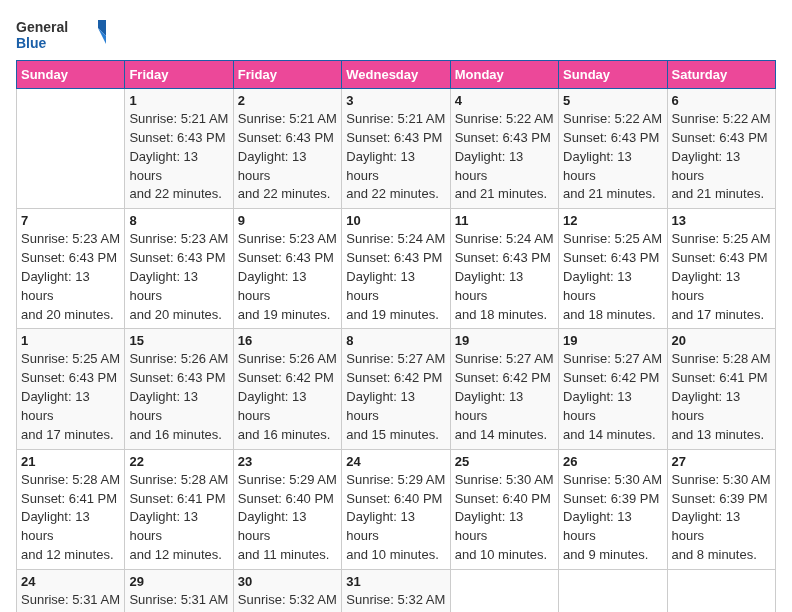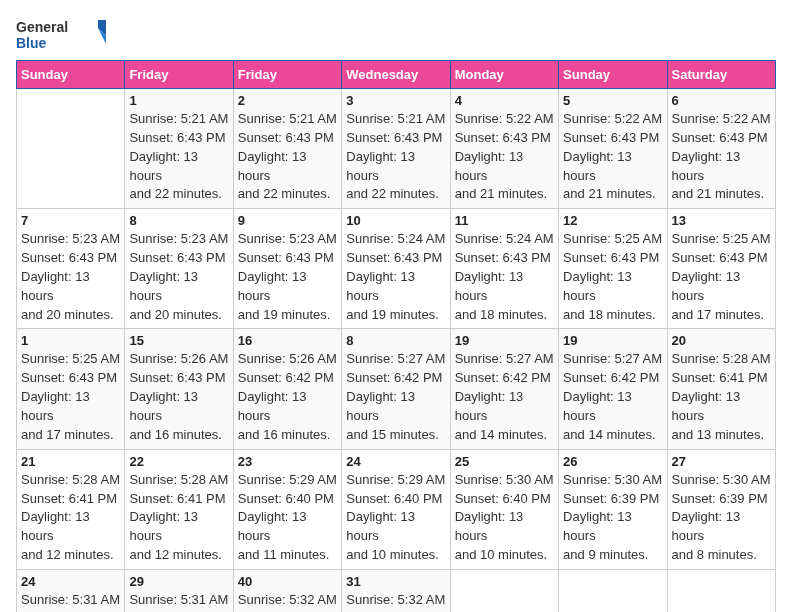--- a/index.html
+++ b/index.html
@@ -316,21 +316,21 @@
 and 7 minutes.</div>
         </td>
         <td>
           <span class="day-number">29</span>
           <div class="day-info" style="white-space: pre-line;">Sunrise: 5:31 AM
 Sunset: 6:38 PM
 Daylight: 13 hours
 and 6 minutes.</div>
         </td>
         <td>
-          <span class="day-number">40</span>
+          <span class="day-number">30</span>
           <div class="day-info" style="white-space: pre-line;">Sunrise: 5:32 AM
 Sunset: 6:38 PM
 Daylight: 13 hours
 and 5 minutes.</div>
         </td>
         <td>
           <span class="day-number">31</span>
           <div class="day-info" style="white-space: pre-line;">Sunrise: 5:32 AM
 Sunset: 6:37 PM
 Daylight: 13 hours

